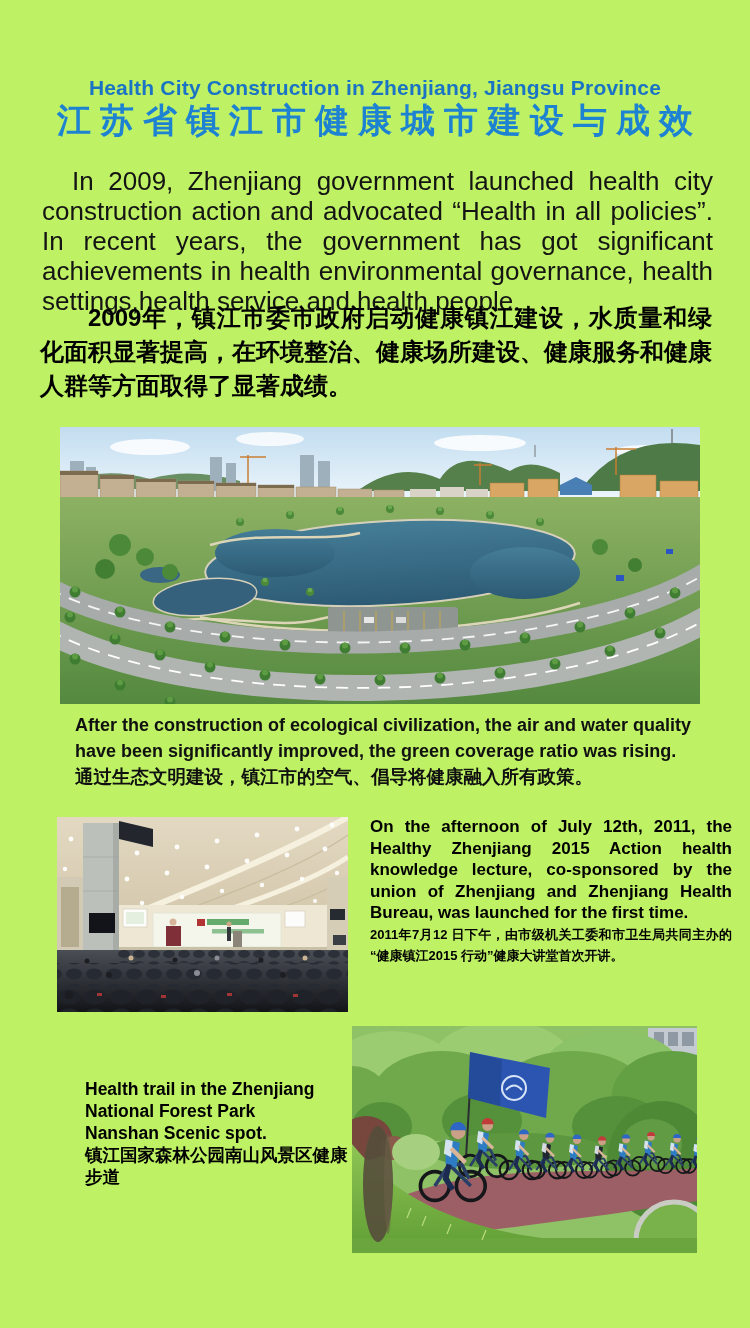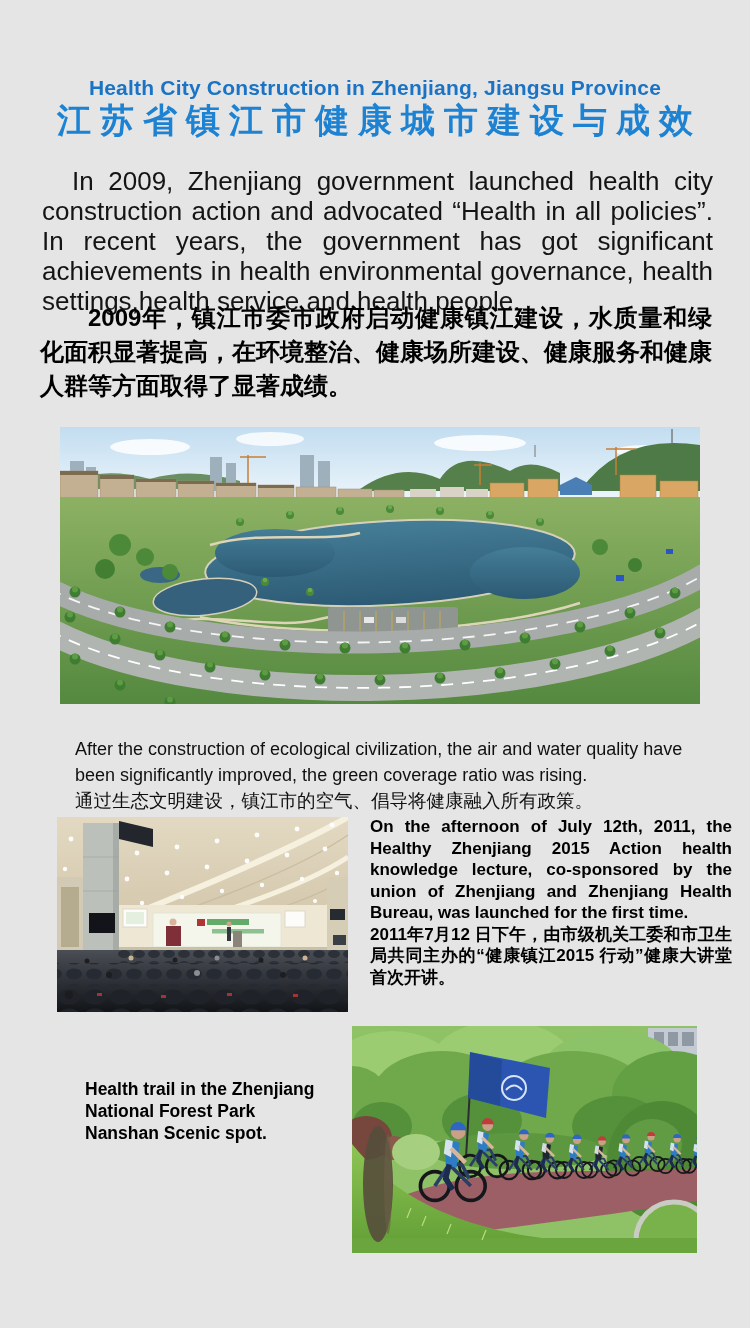--- a/index.html
+++ b/index.html
@@ -1,42 +1,42 @@
 <!DOCTYPE html>
 <html lang="zh"><head>
 <meta charset="utf-8">
 <style>
   * { margin:0; padding:0; box-sizing:border-box; }
   html,body { background:#ffffff; }
   body { font-family:"Liberation Sans","DejaVu Sans",sans-serif; color:#111; }
-  .page { position:relative; width:750px; height:1328px; margin:0 auto; background:#e5e5e5; overflow:hidden; }
+  .page { position:relative; width:750px; height:1328px; margin:0 auto; background:#bef264; overflow:hidden; }
 
   .title-en { position:absolute; top:76px; left:0; width:100%; text-align:center;
               font-size:21px; font-weight:700; color:#1a73c4; letter-spacing:0.2px; }
   .title-zh { position:absolute; top:98px; left:0; width:100%; text-align:center;
               font-size:34px; font-weight:900; color:#1e82d2; letter-spacing:9px; text-indent:9px; }
 
   .intro-en { position:absolute; top:166px; left:42px; width:671px; font-size:26px;
               line-height:30px; text-align:justify; text-indent:30px; color:#141414; }
   .intro-zh { position:absolute; top:301px; left:40px; width:672px; font-size:24px;
               line-height:34px; font-weight:800; text-align:justify; text-indent:2em; color:#000; }
 
   .photo { position:absolute; display:block; }
   .photo svg { display:block; width:100%; height:100%; }
   .photo-aerial  { top:427px; left:60px;  width:640px; height:277px; }
   .photo-lecture { top:817px; left:57px;  width:291px; height:195px; }
   .photo-cycling { top:1026px; left:352px; width:345px; height:227px; }
 
-  .caption { position:absolute; top:736px; left:75px; width:630px; font-weight:400; color:#101010; }
+  .caption { position:absolute; top:712px; left:75px; width:630px; font-weight:700; color:#101010; }
   .caption .cap-en { font-size:18px; line-height:26px; }
   .caption .cap-zh { font-size:18.5px; line-height:26px; }
 
   .lecture-text { position:absolute; top:816px; left:370px; width:362px; font-weight:700; color:#000; }
   .lecture-text .lt-en { font-size:17px; line-height:21.5px; text-align:justify; }
-  .lecture-text .lt-zh { font-size:17px; line-height:21.5px; text-align:justify; }
+  .lecture-text .lt-zh { font-size:13px; line-height:21.5px; text-align:justify; }
 
   .trail-text { position:absolute; top:1078px; left:85px; width:268px; font-weight:700; color:#000; }
   .trail-text .tt-en { font-size:17.5px; line-height:22px; white-space:pre-line; }
   .trail-text .tt-zh { font-size:17.5px; line-height:22px; }
 </style>
 </head>
 <body>
 
 <div class="page">
 
@@ -365,20 +365,21 @@
 
   <div class="lecture-text">
     <div class="lt-en">On the afternoon of July 12th, 2011, the Healthy Zhenjiang 2015 Action health knowledge lecture, co-sponsored by the union of Zhenjiang and Zhenjiang Health Bureau, was launched for the first time.</div>
     <div class="lt-zh">2011年7月12 日下午，由市级机关工委和市卫生局共同主办的“健康镇江2015 行动”健康大讲堂首次开讲。</div>
   </div>
 
   <div class="trail-text">
     <div class="tt-en">Health trail in the Zhenjiang
 National Forest Park
 Nanshan Scenic spot.</div>
+    <div class="tt-zh">镇江国家森林公园南山风景区健康步道</div>
   </div>
 
   <div class="photo photo-cycling">
     <svg viewBox="0 0 345 227" preserveAspectRatio="none">
       <defs>
         <linearGradient id="grassG" x1="0" y1="0" x2="0" y2="1">
           <stop offset="0" stop-color="#8ec455"></stop>
             <stop offset="1" stop-color="#5f9d33"></stop>
         </linearGradient>
         <g id="cyc">

